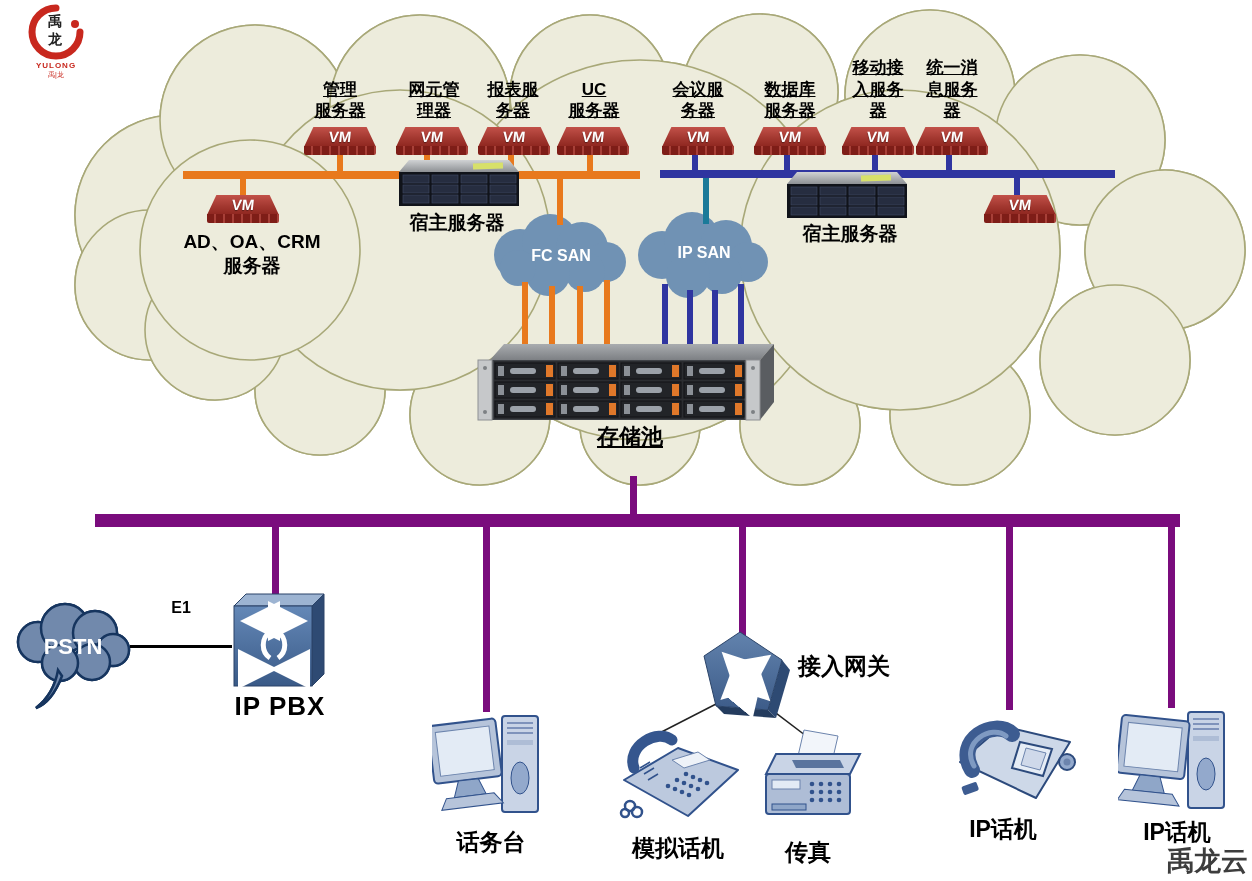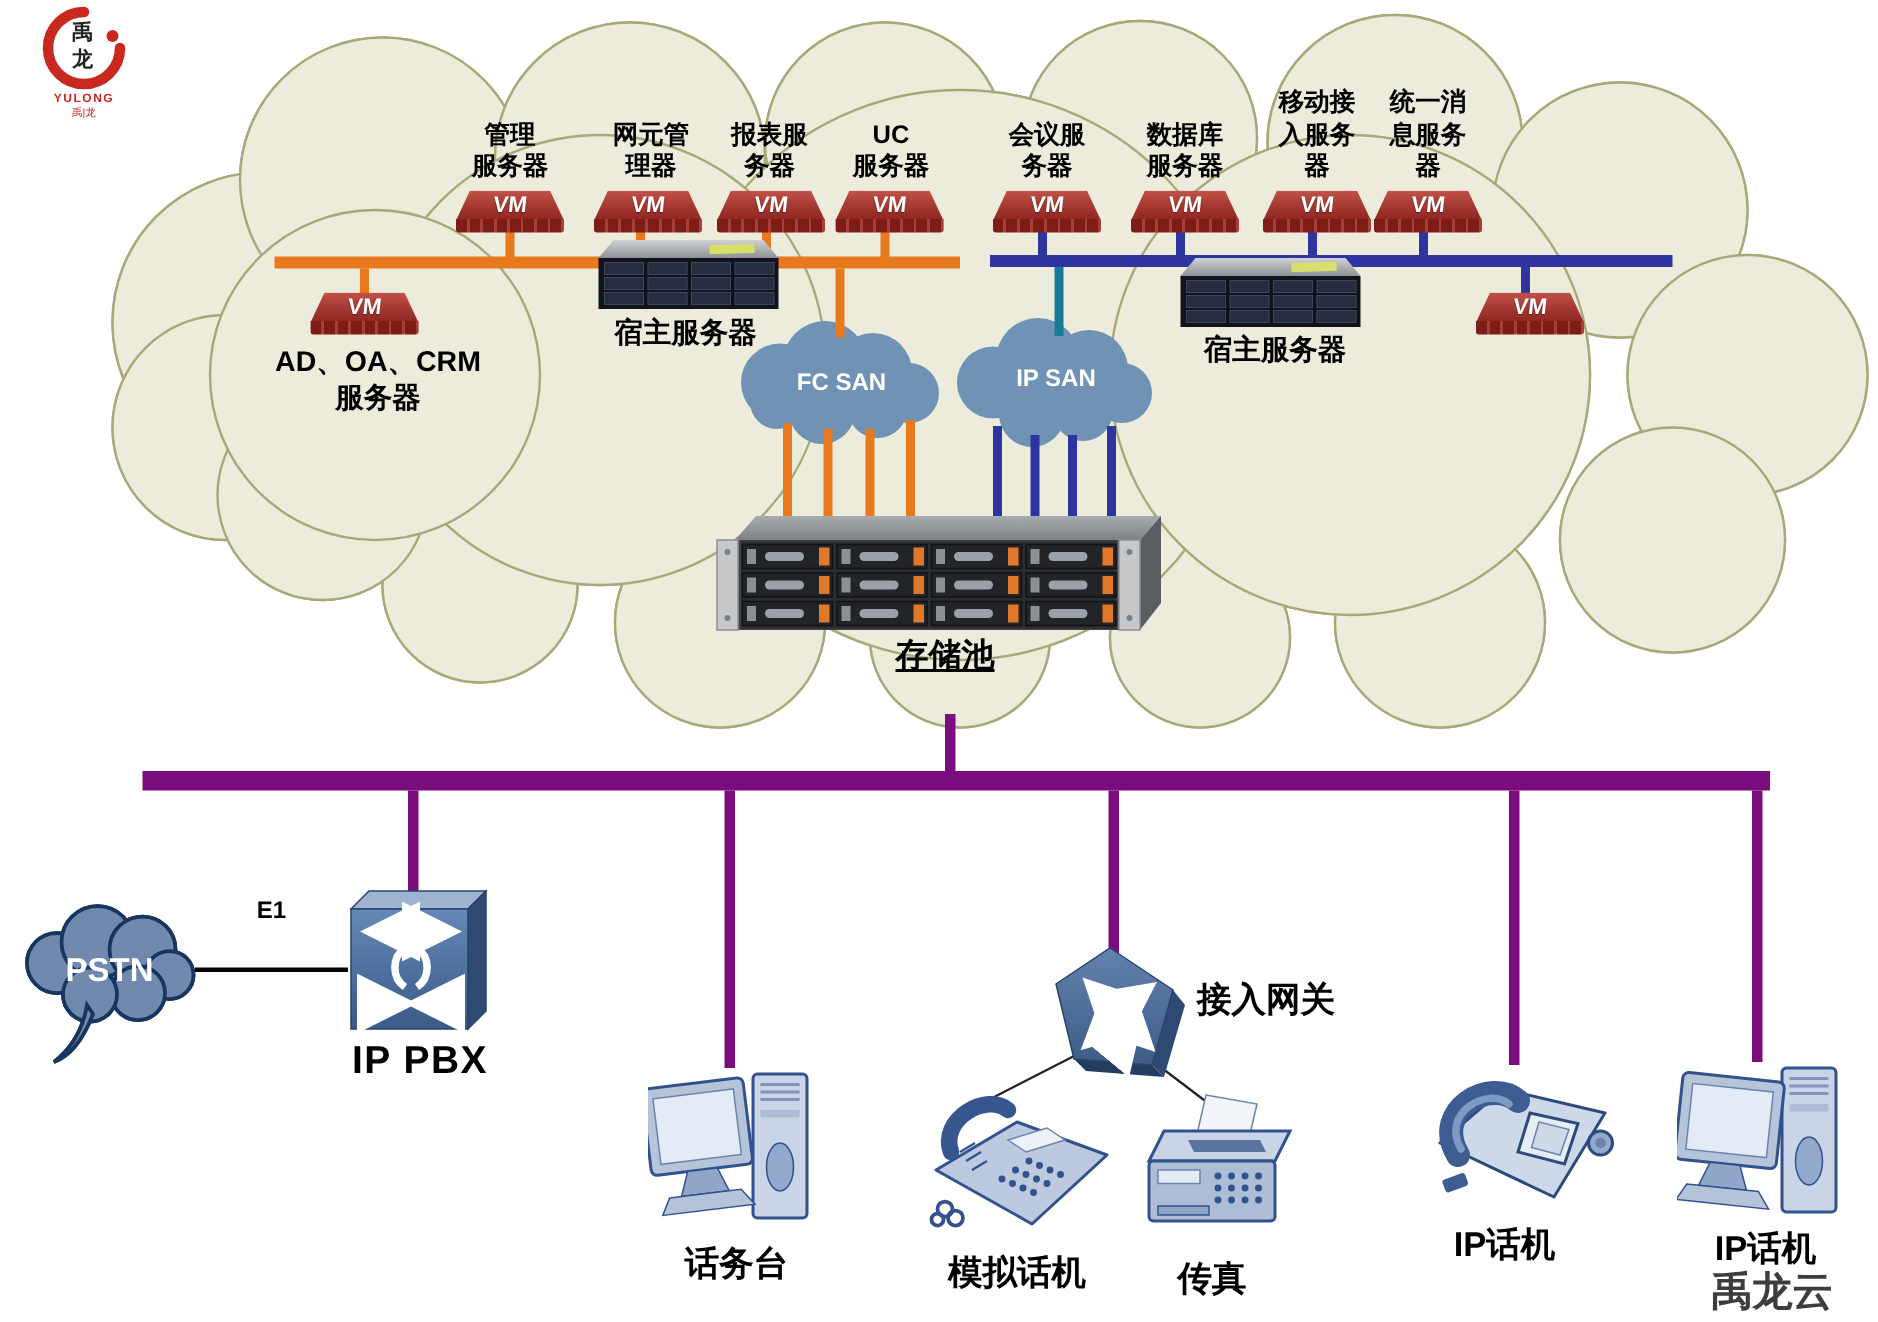--- a/index.html
+++ b/index.html
@@ -3,21 +3,21 @@
 <meta charset="utf-8">
 <style>
   html,body{margin:0;padding:0;background:#ffffff;}
   .stage{position:relative;width:1252px;height:881px;background:#ffffff;overflow:hidden;
          font-family:"Liberation Sans","DejaVu Sans",sans-serif;}
   .abs{position:absolute;}
   svg{display:block;}
   
   .lbl{position:absolute;transform:translateX(-50%);text-align:center;font-weight:bold;
        color:#000;white-space:pre-line;line-height:1.28;}
-  .srv-lbl{font-size:17px;}
+  .srv-lbl{font-size:17px;text-decoration:underline;}
   .host-lbl{font-size:19px;}
   .san-lbl{position:absolute;transform:translate(-50%,-50%);color:#fff;font-weight:bold;
            font-size:16px;white-space:nowrap;text-align:center;}
   .big-lbl{font-size:22px;text-decoration:underline;}
   .dev-lbl{font-size:23px;}
   .pbx-lbl{font-size:26px;letter-spacing:1px;}
   .e1-lbl{font-size:16px;}
   .pstn-lbl{position:absolute;transform:translate(-50%,-50%);color:#fff;font-weight:bold;font-size:22px;}
   .wm{position:absolute;font-weight:bold;font-size:27px;color:#3d3d3d;}
   
@@ -435,21 +435,21 @@
   <div class="pstn-lbl" style="left:73px;top:647px">PSTN</div>
   <div class="lbl e1-lbl" style="left:181px;top:598px">E1</div>
   <div class="lbl pbx-lbl" style="left:280px;top:690px">IP PBX</div>
   <div class="lbl dev-lbl" style="left:491px;top:828px">话务台</div>
   <div class="lbl dev-lbl" style="left:678px;top:834px">模拟话机</div>
   <div class="lbl dev-lbl" style="left:808px;top:838px">传真</div>
   <div class="lbl" style="left:844px;top:652px;font-size:23px">接入网关</div>
   <div class="lbl dev-lbl" style="left:1003px;top:815px">IP话机</div>
   <div class="lbl dev-lbl" style="left:1177px;top:818px">IP话机</div>
 
-  <div class="wm" style="right:30px;top:843px">禹龙云</div>
+  <div class="wm" style="right:4px;top:843px">禹龙云</div>
 
   <div class="logo">
     <svg width="56" height="56" viewBox="0 0 56 56" style="margin:0 auto">
       <path d="M28,4 A24,24 0 1 0 52,28" fill="none" stroke="#c8281e" stroke-width="7" stroke-linecap="round"></path>
       <circle cx="47" cy="20" r="4" fill="#c8281e"></circle>
       <text x="27" y="22" font-size="14" font-weight="bold" fill="#222" text-anchor="middle">禹</text>
       <text x="27" y="40" font-size="14" font-weight="bold" fill="#222" text-anchor="middle">龙</text>
     </svg>
     <div class="logo-brand">YULONG</div>
     <div class="logo-sub">禹|龙</div>

